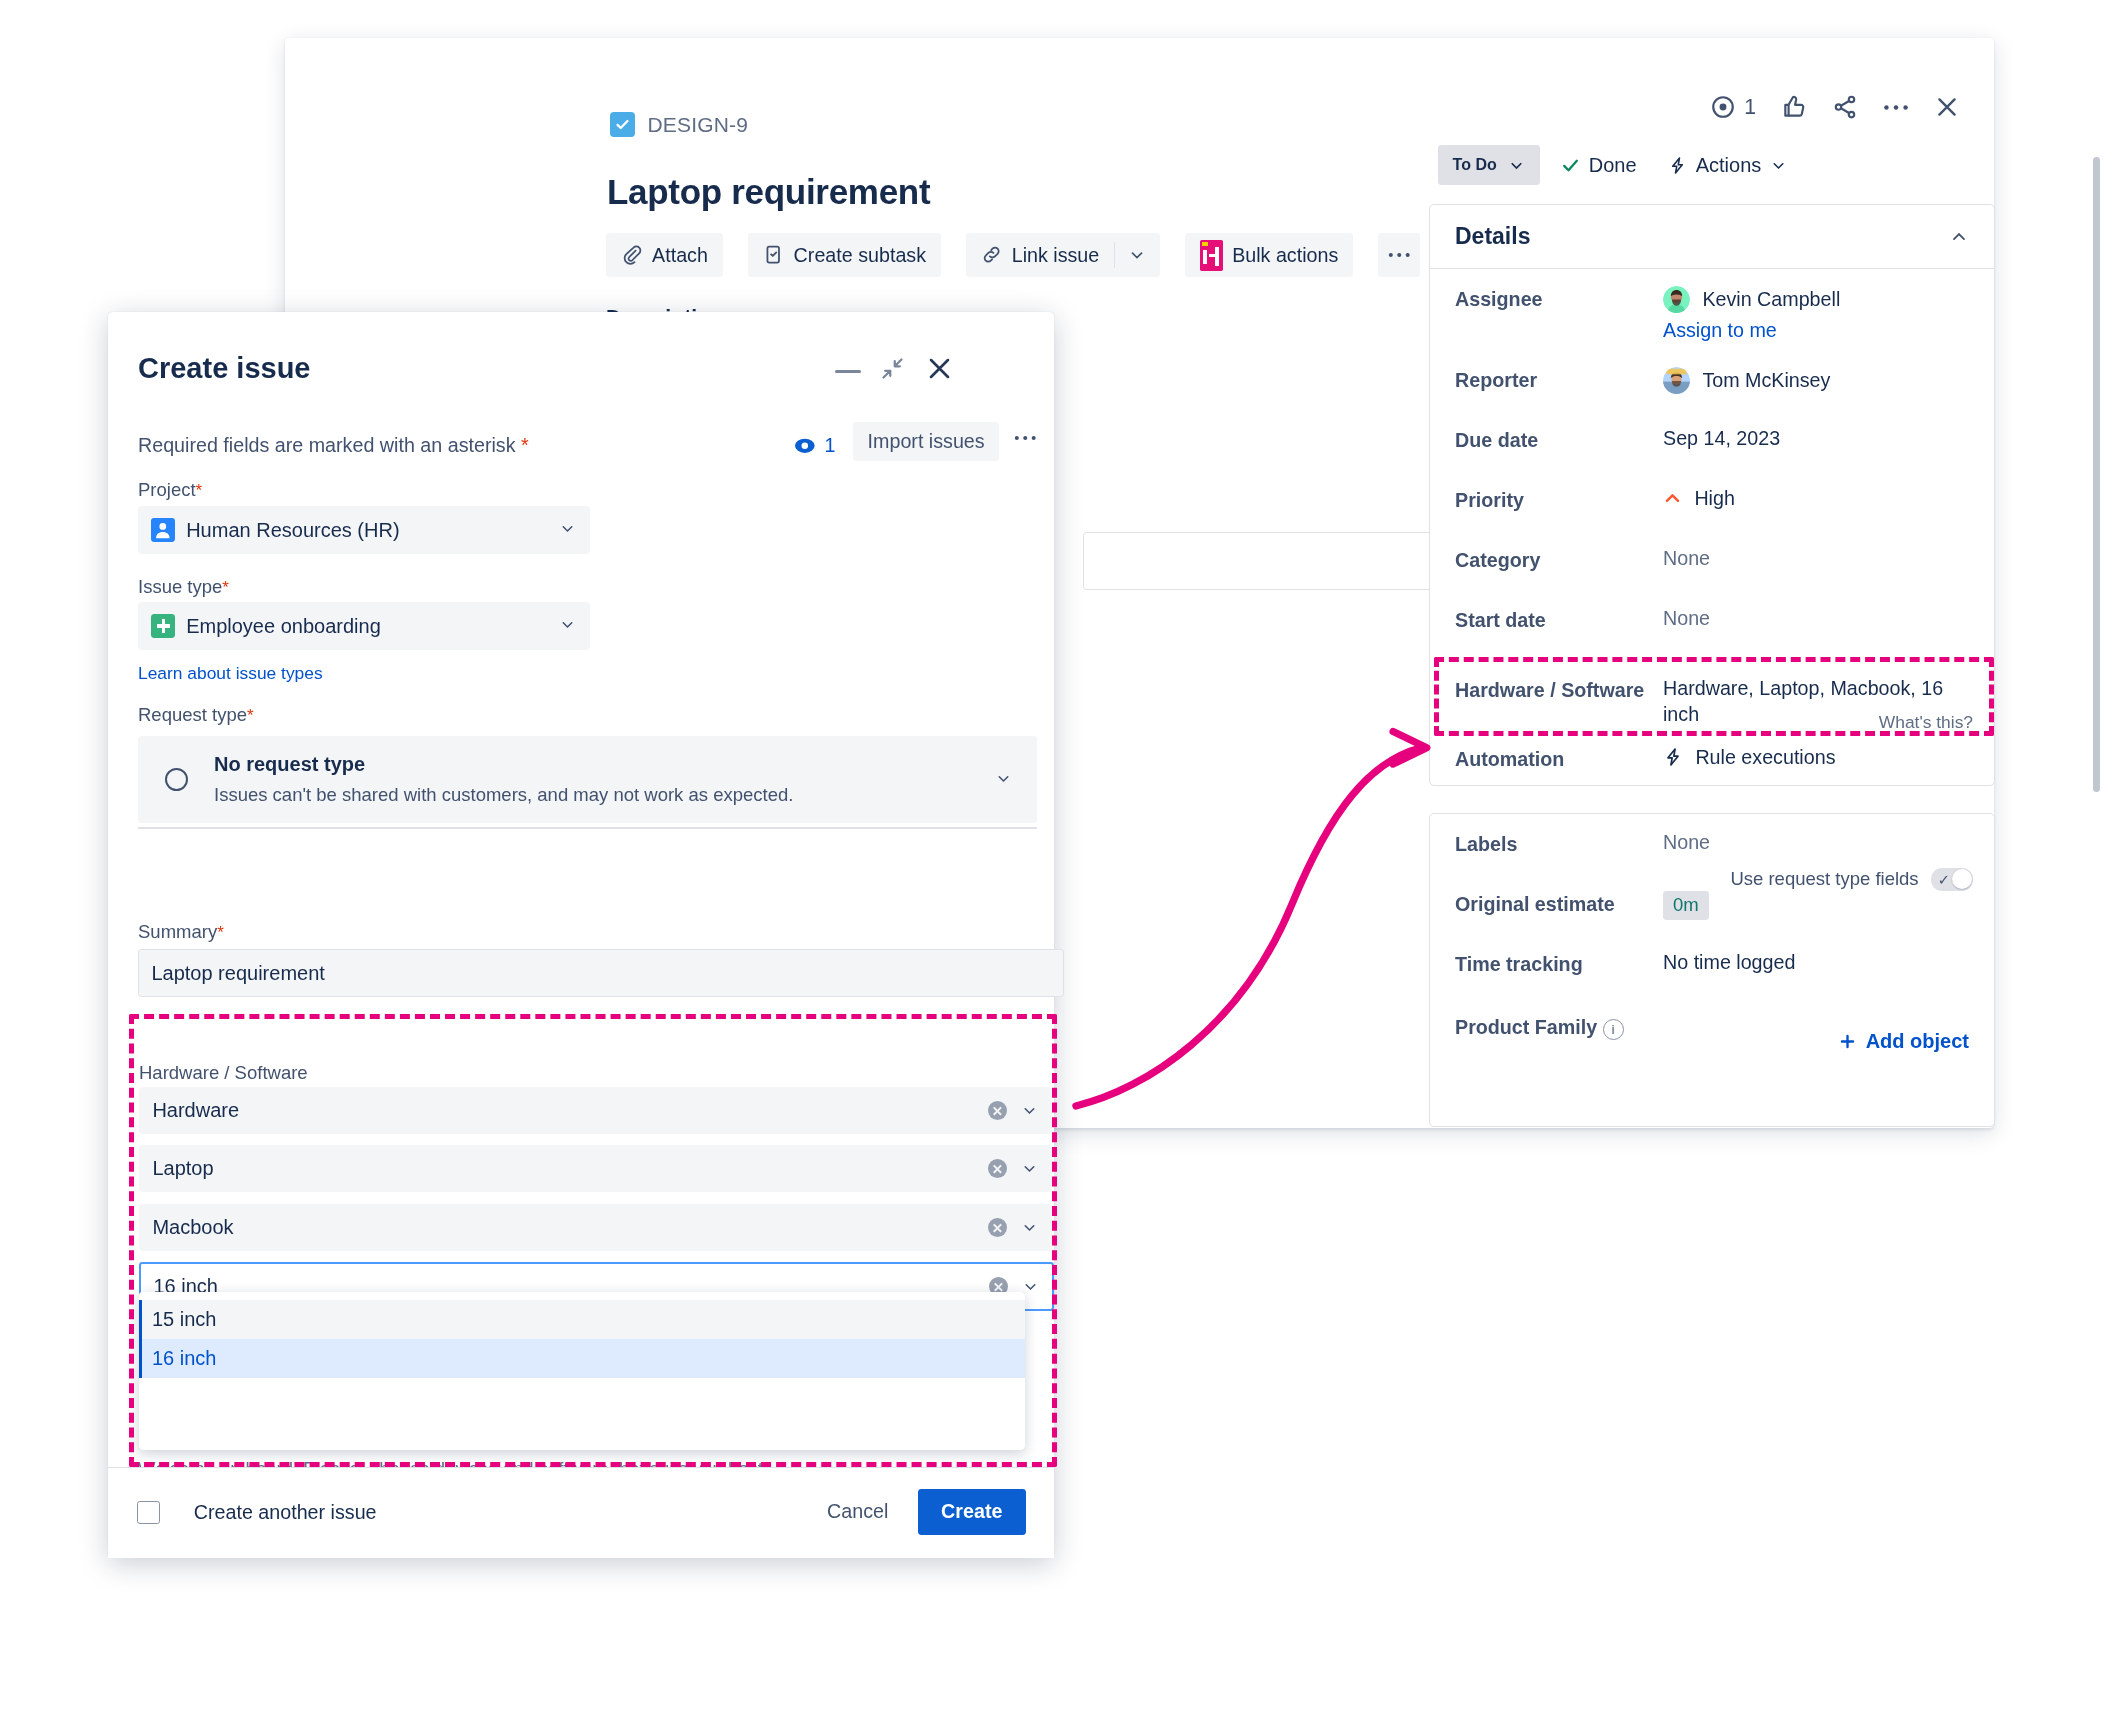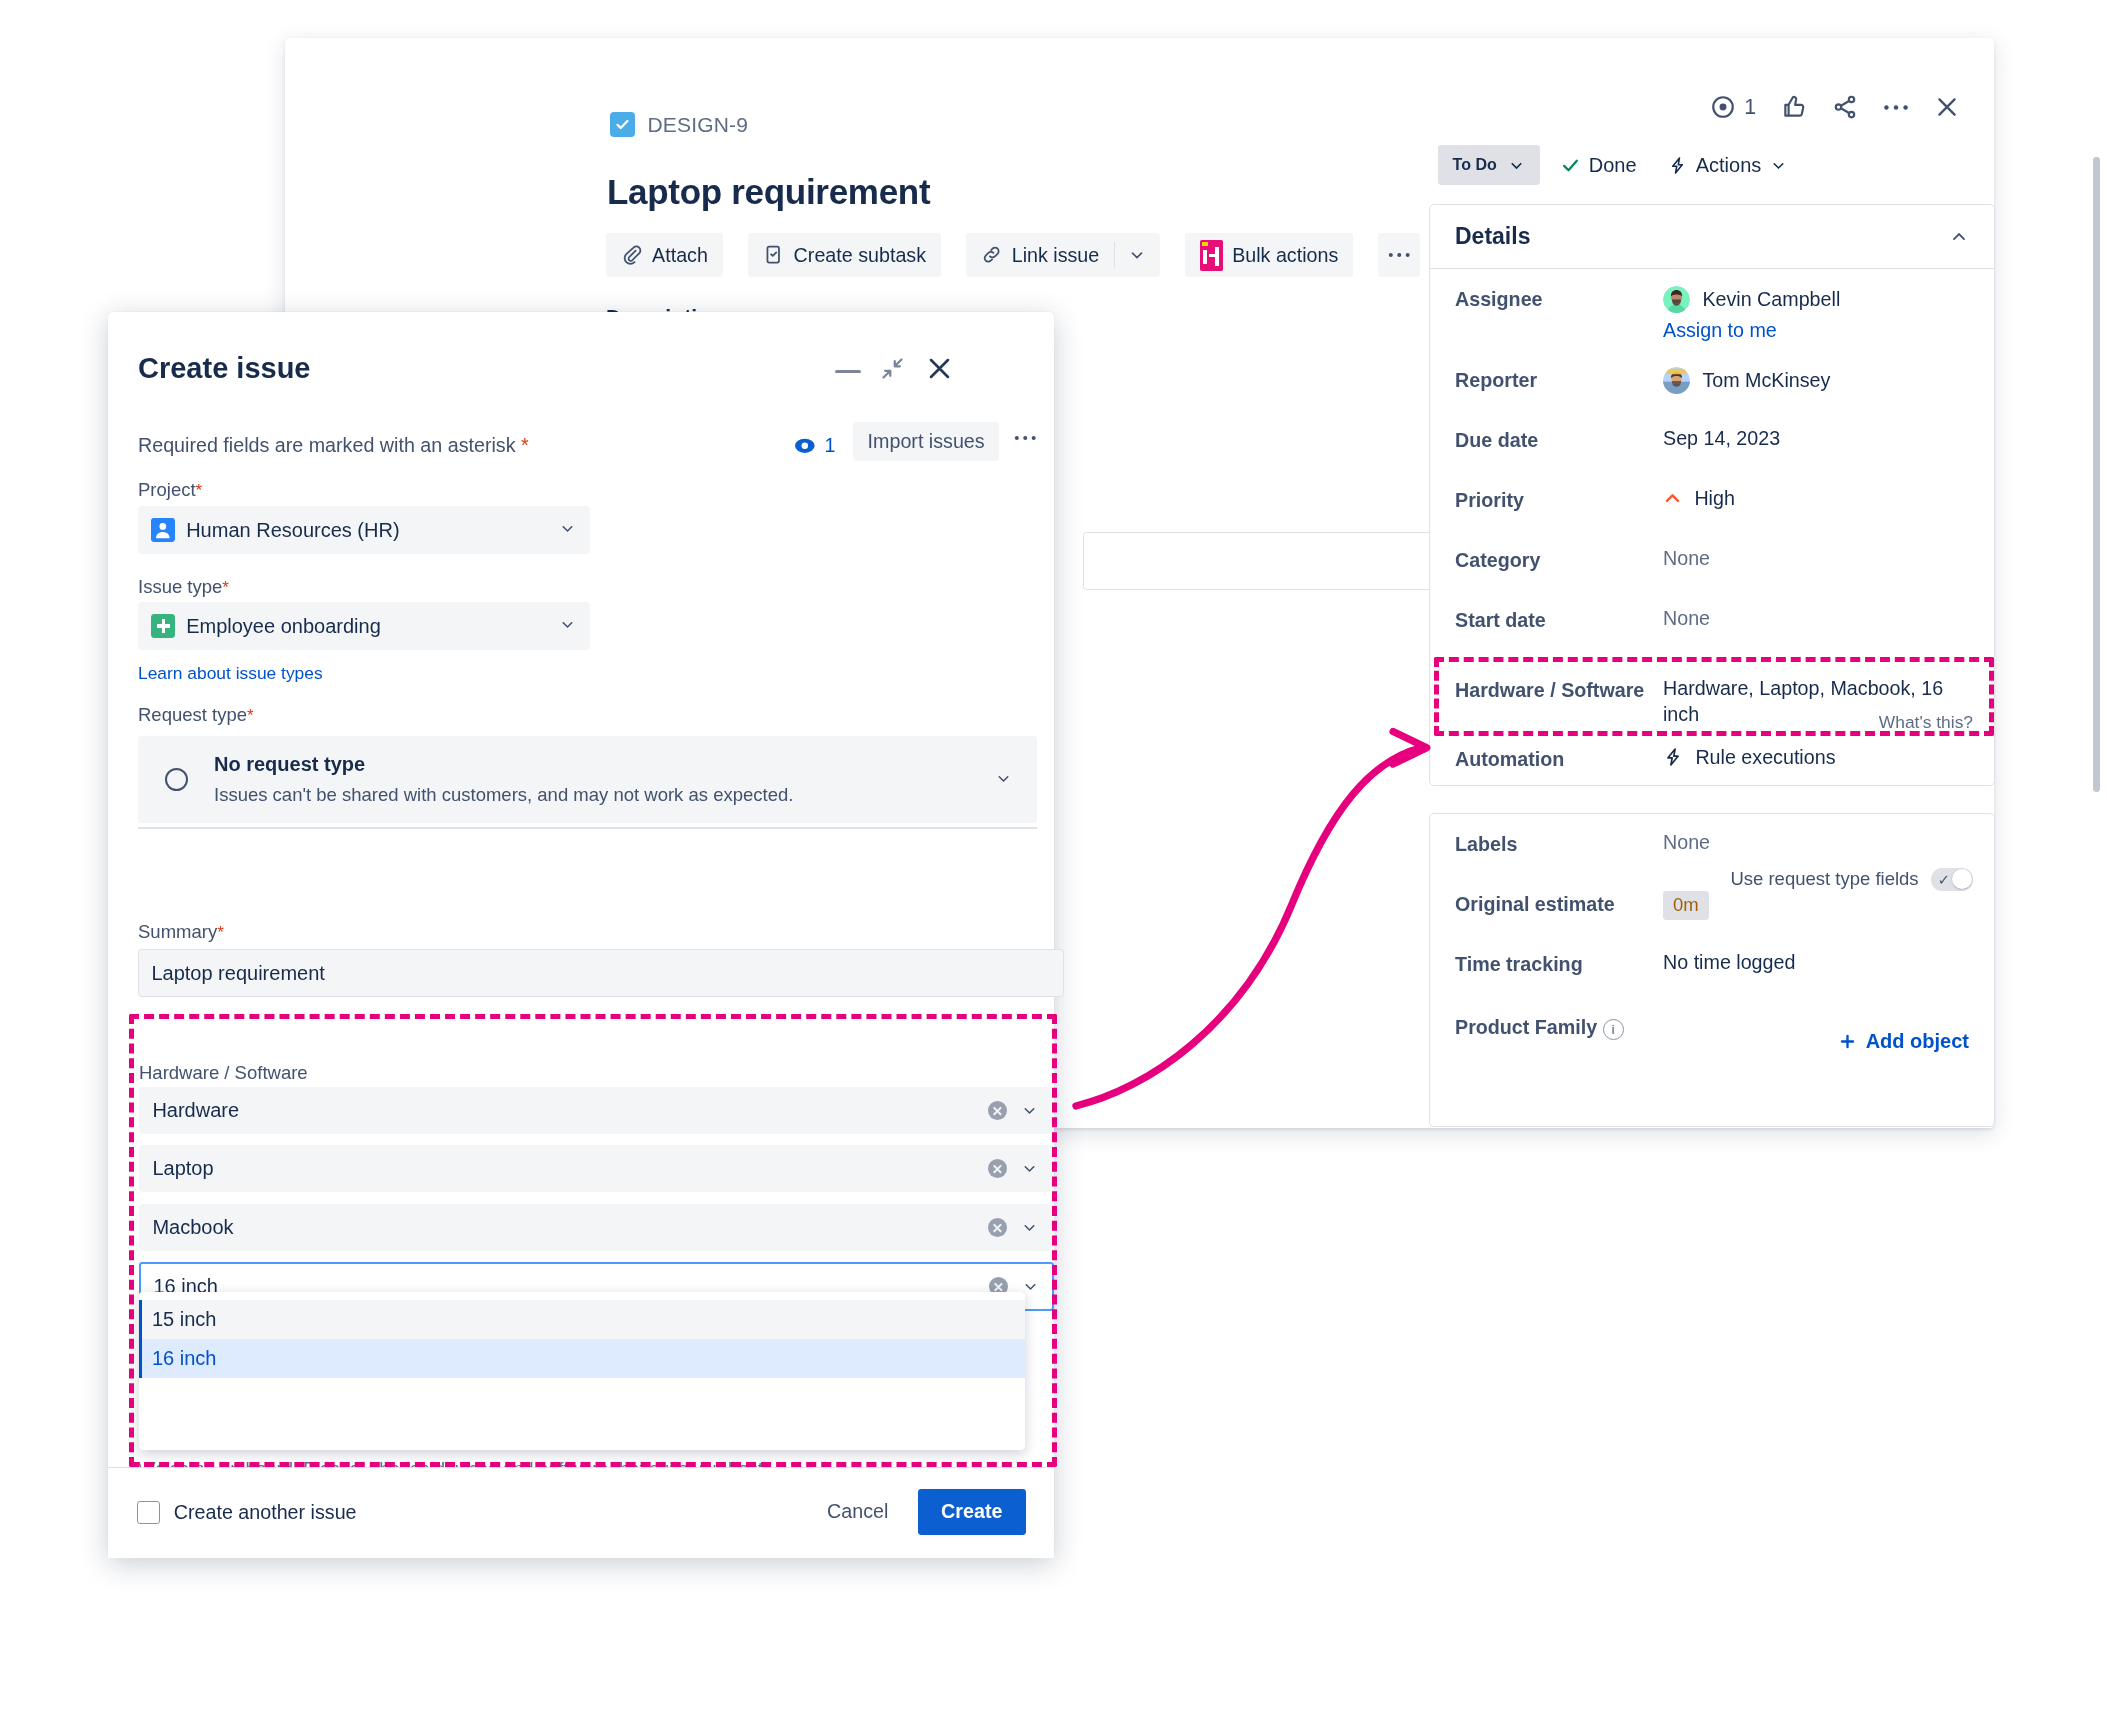--- a/index.html
+++ b/index.html
@@ -143,21 +143,21 @@
   .field-value.wrap { display: block; line-height: 1.35; padding-top: 14.6px; }
   .field-value.muted { color: #5E6C84; }
   .avatar {
     width: 27px; height: 27px; border-radius: 50%;
     flex: 0 0 27px; overflow: hidden; display:block;
   }
   .link-blue { color: #0052CC; font-size: 19.7px; }
   .assign-link { padding: 0 25px 0 233px; margin-top: -10px; margin-bottom: 7.9px; }
   .chip-gray {
     background: #DFE1E6; border-radius: 3.4px; padding: 3.4px 10px;
-    font-size: 18.5px; color: #a16207;
+    font-size: 18.5px; color: #0f766e;
   }
   .add-object {
     display: flex; align-items: center; gap: 9px;
     color: #0052CC; font-size: 20px; font-weight: 600;
     justify-content: flex-end; padding: 0 25px; margin-top: -23.6px; text-align: right;
   }
   .info-circle {
     width: 19px; height: 19px; border: 1.7px solid #8993A4; border-radius: 50%;
     color: #8993A4; font-size: 13.5px; display: inline-flex; align-items: center; justify-content: center;
     margin-top: 5.6px;
@@ -296,21 +296,21 @@
     font-size: 20px; color: #172B4D;
   }
   .hs-opt.hover { background: #F4F5F7; border-left: 3.4px solid #0052CC; padding-left: 10px; }
   .hs-opt.sel { background: #DEEBFF; color: #0052CC; border-left: 3.4px solid #0052CC; padding-left: 10px; }
 
   .welcome-text {
     position: absolute; left: 138px; top: 1458px;
     font-size: 18.5px; color: #5E6C84;
   }
   .cb-box { width: 21.3px; height: 21.3px; border: 1.7px solid #8993A4; border-radius: 2.8px; background:#fff;}
-  .cb-label { font-size: 19.7px; color: #172B4D; }
+  .cb-label { font-size: 19.7px; color: #172B4D; margin-left: 20px; }
   .btn-cancel { font-size: 19.7px; color: #42526E; padding: 10px 13.5px; }
   .btn-create { background: #0C5FD1; color: #fff; font-size: 19.7px; font-weight: 600;
                 padding: 11.2px 23.6px; border-radius: 3.4px; }
 </style>
 </head>
 <body>
 
 <div id="root">
 
   <div class="issue-window">

